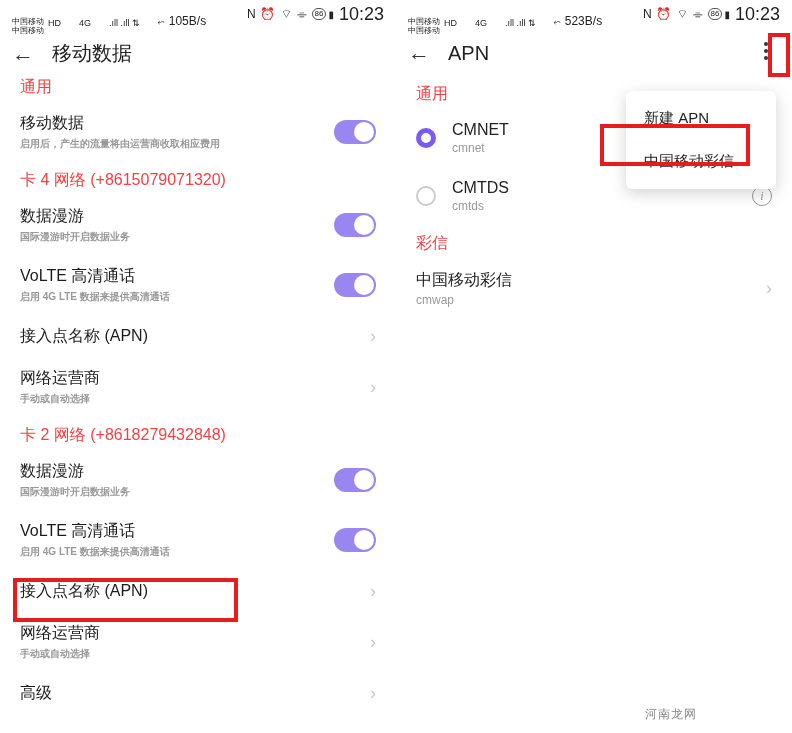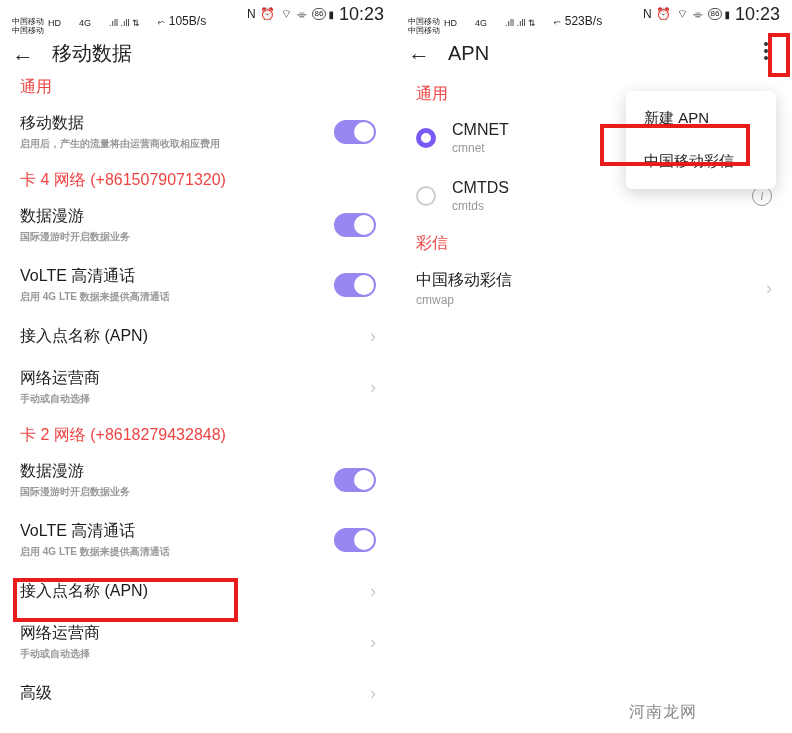--- a/index.html
+++ b/index.html
@@ -28,21 +28,21 @@
     .radio.checked { border-color: #7a5af5; border-width: 5px; }
     .apn-text { flex: 1; }
     .apn-title { font-size: 16px; color: #222; }
     .apn-sub { font-size: 12px; color: #999; margin-top: 2px; }
     .info-icon { width: 20px; height: 20px; border: 1.5px solid #999; border-radius: 50%; display: flex; align-items: center; justify-content: center; font-size: 12px; color: #999; font-style: italic; font-family: serif; }
     .more-dots-btn { position: absolute; top: 33px; right: 14px; width: 24px; height: 36px; display: flex; flex-direction: column; align-items: center; justify-content: center; gap: 3px; }
     .more-dots-btn span { width: 4px; height: 4px; background: #333; border-radius: 50%; }
     .popup { position: absolute; top: 91px; right: 16px; background: #fff; border-radius: 6px; box-shadow: 0 4px 16px rgba(0,0,0,0.18); padding: 6px 0; min-width: 150px; z-index: 10; }
     .popup-item { padding: 12px 18px; font-size: 15px; color: #222; }
     .hl { border: 4px solid #e81c1c; position: absolute; z-index: 50; }
-    .watermark { position: absolute; bottom: 10px; right: 95px; font-size: 16px; color: #888; letter-spacing: 1px; }
+    .watermark { position: absolute; bottom: 10px; right: 95px; font-size: 12px; color: #888; letter-spacing: 1px; }
     .nfc-icon, .alarm-icon, .bt-icon, .dnd-icon { font-size: 12px; }
     .battery-group { display: flex; align-items: center; gap: 2px; }
     .battery-box { display: inline-block; border: 1px solid #555; border-radius: 6px; padding: 0 2px; font-size: 8px; line-height: 10px; }
     .clock { font-size: 18px; font-weight: 500; }
   </style>
 </head>
 <body>
 
 <div class="screens">
 

